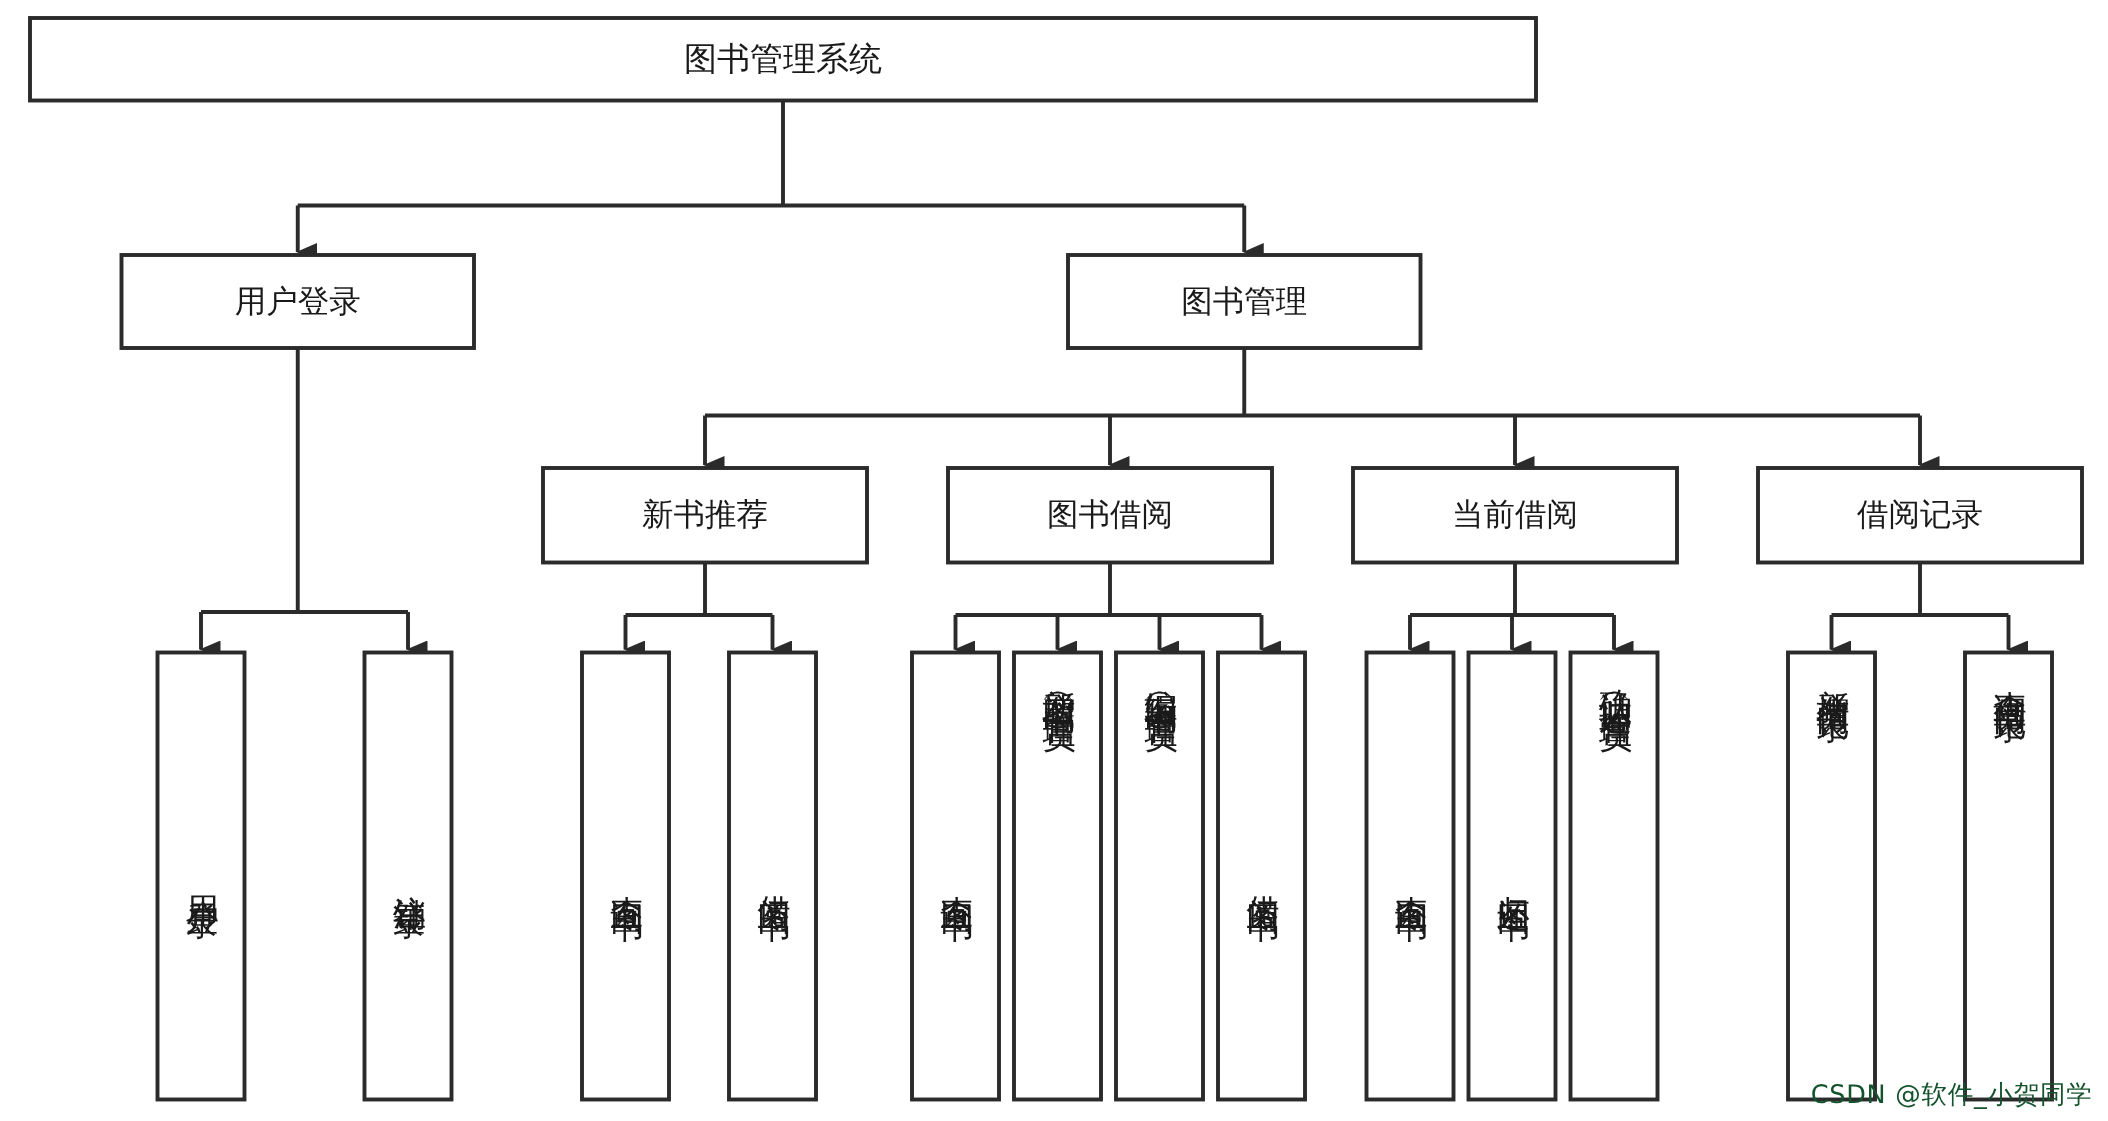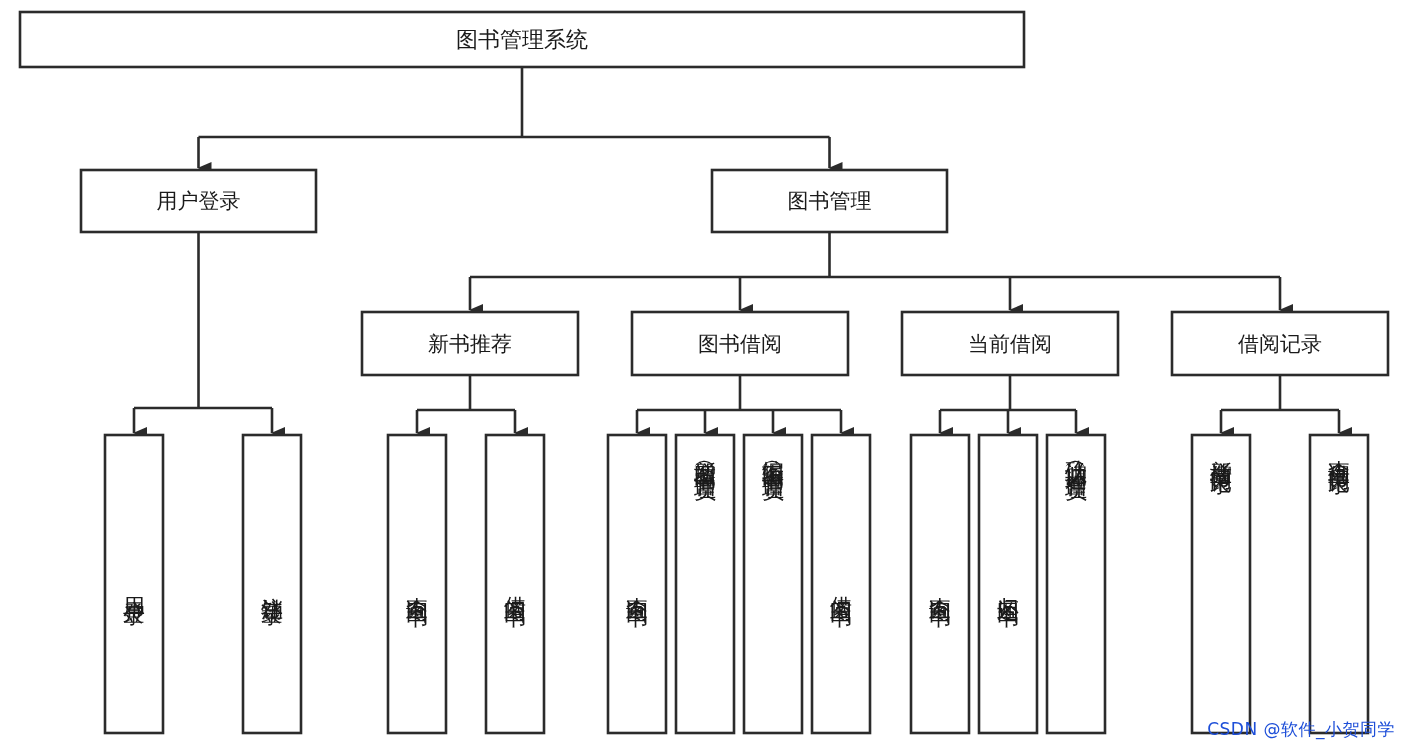--- a/index.html
+++ b/index.html
@@ -73,21 +73,21 @@
     color: #1a1a1a;
     white-space: nowrap;
     text-align: center;
   }
   .watermark {
     position: absolute;
     right: 10px;
     bottom: 6px;
     font-family: "DejaVu Sans", "Liberation Sans", sans-serif;
     font-size: 17px;
-    color: #1d4ed8;
+    color: #14532d;
     white-space: nowrap;
     letter-spacing: 0.5px;
   }
 </style>
 </head>
 <body>
 
 <div id="diagram-root">
 
   <svg id="flow" viewBox="0 0 1405 747">

